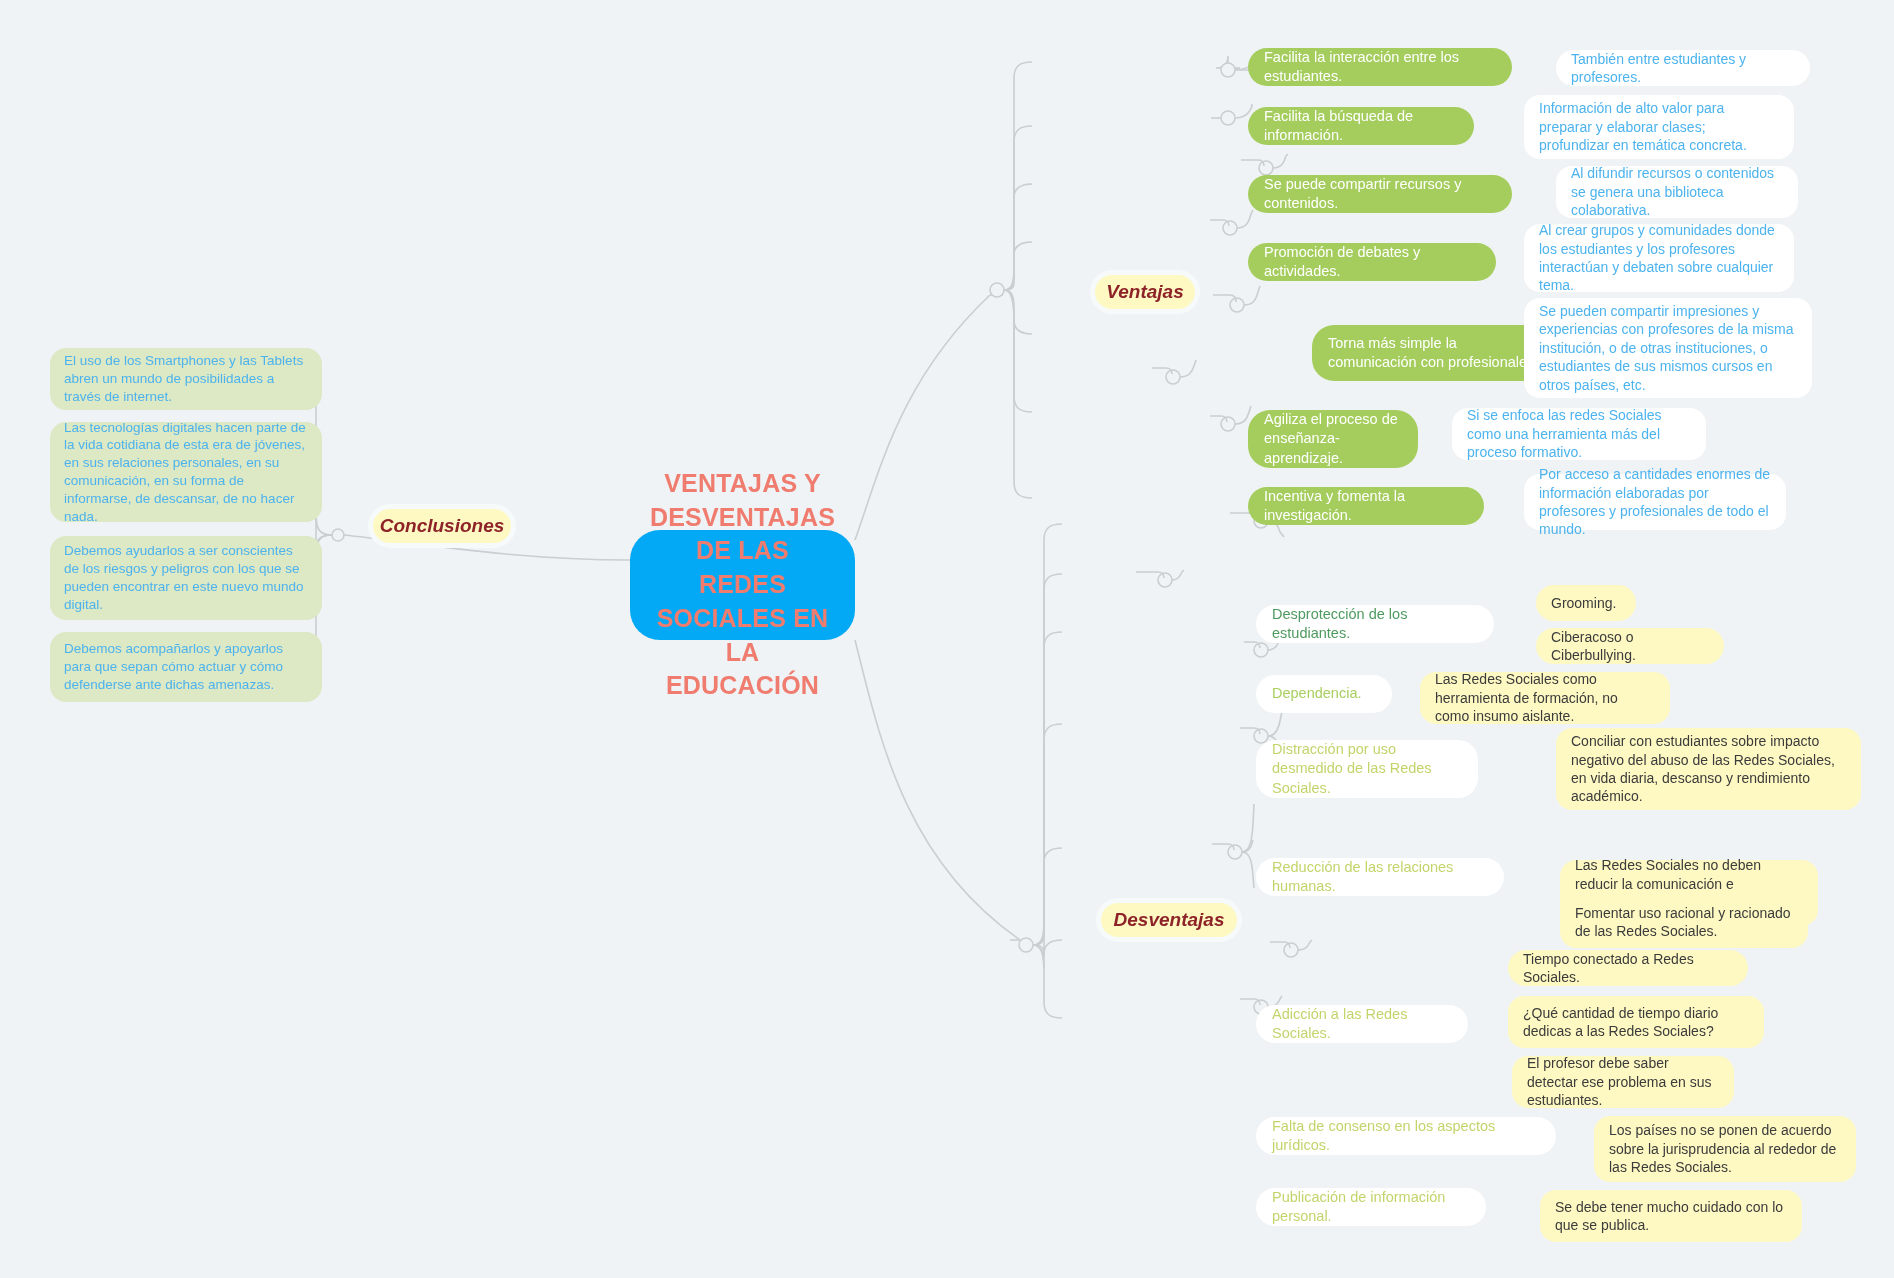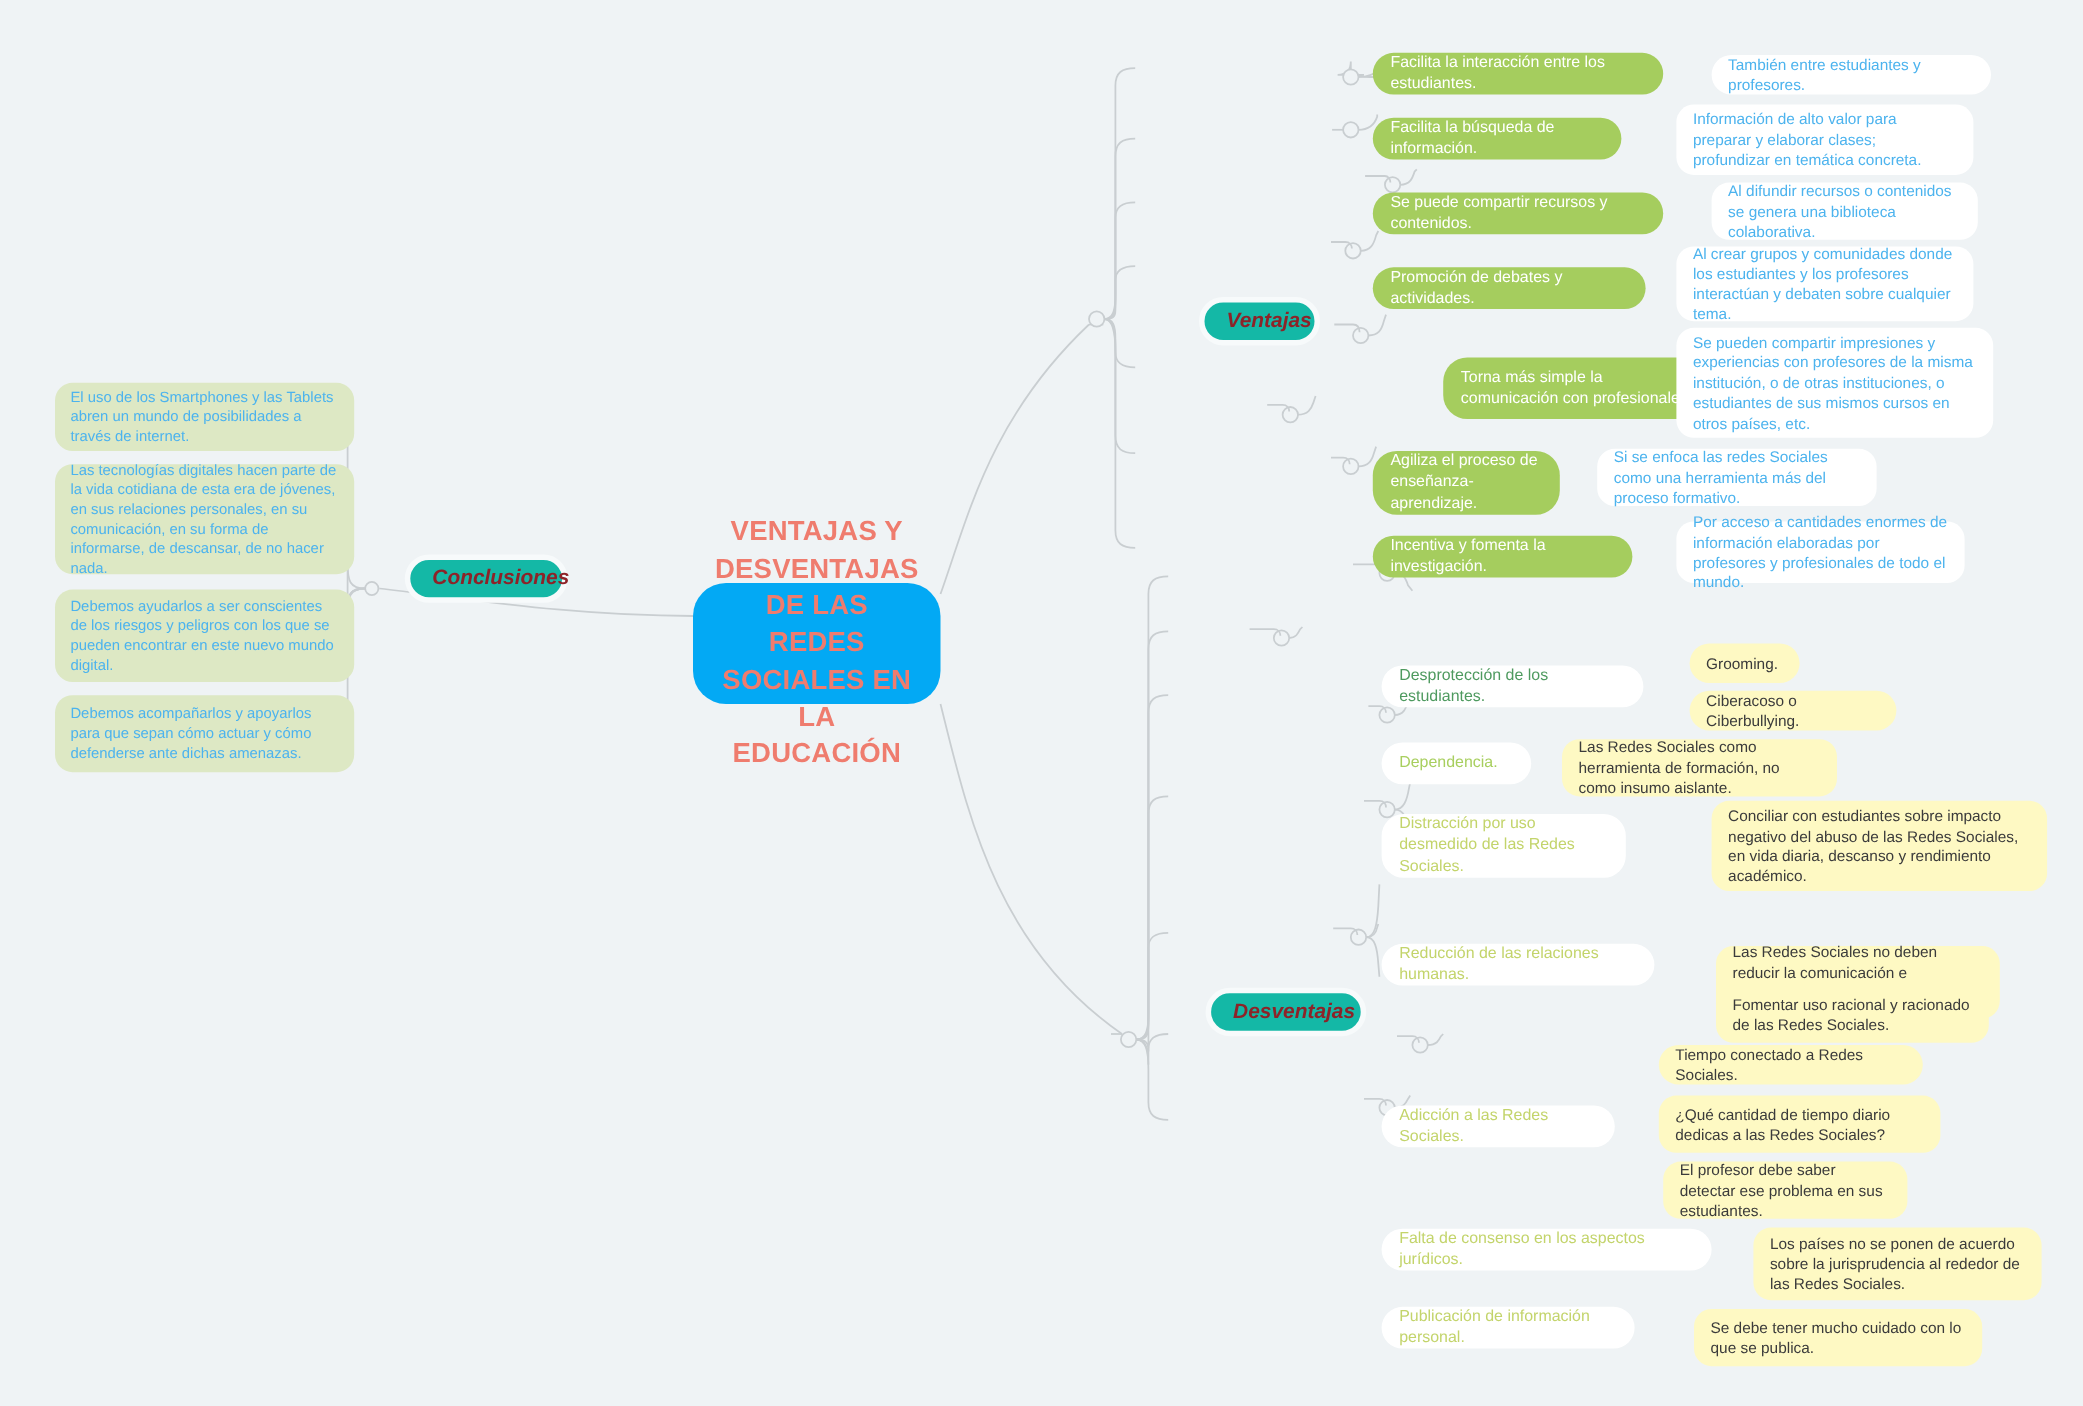--- a/index.html
+++ b/index.html
@@ -38,29 +38,29 @@
     font-size: 25px;
     letter-spacing: .2px;
     border-radius: 30px;
     text-align: center;
     justify-content: center;
     padding: 18px 22px;
     line-height: 1.35;
   }
   
   .branch-pill {
-    background: #14b8a6;
+    background: #fef9c3;
     color: #8d2328;
     font-weight: bold;
     font-style: italic;
     font-size: 19px;
     padding: 9px 20px;
     border: 5px solid #f7fafb;
     border-radius: 999px;
-    justify-content: flex-start;
+    justify-content: center;
     box-shadow: 0 0 0 0 transparent;
   }
   
   .green-pill {
     background: #a5cd5e;
     color: #ffffff;
     font-size: 14.5px;
     padding: 10px 16px;
     border-radius: 999px;
   }

